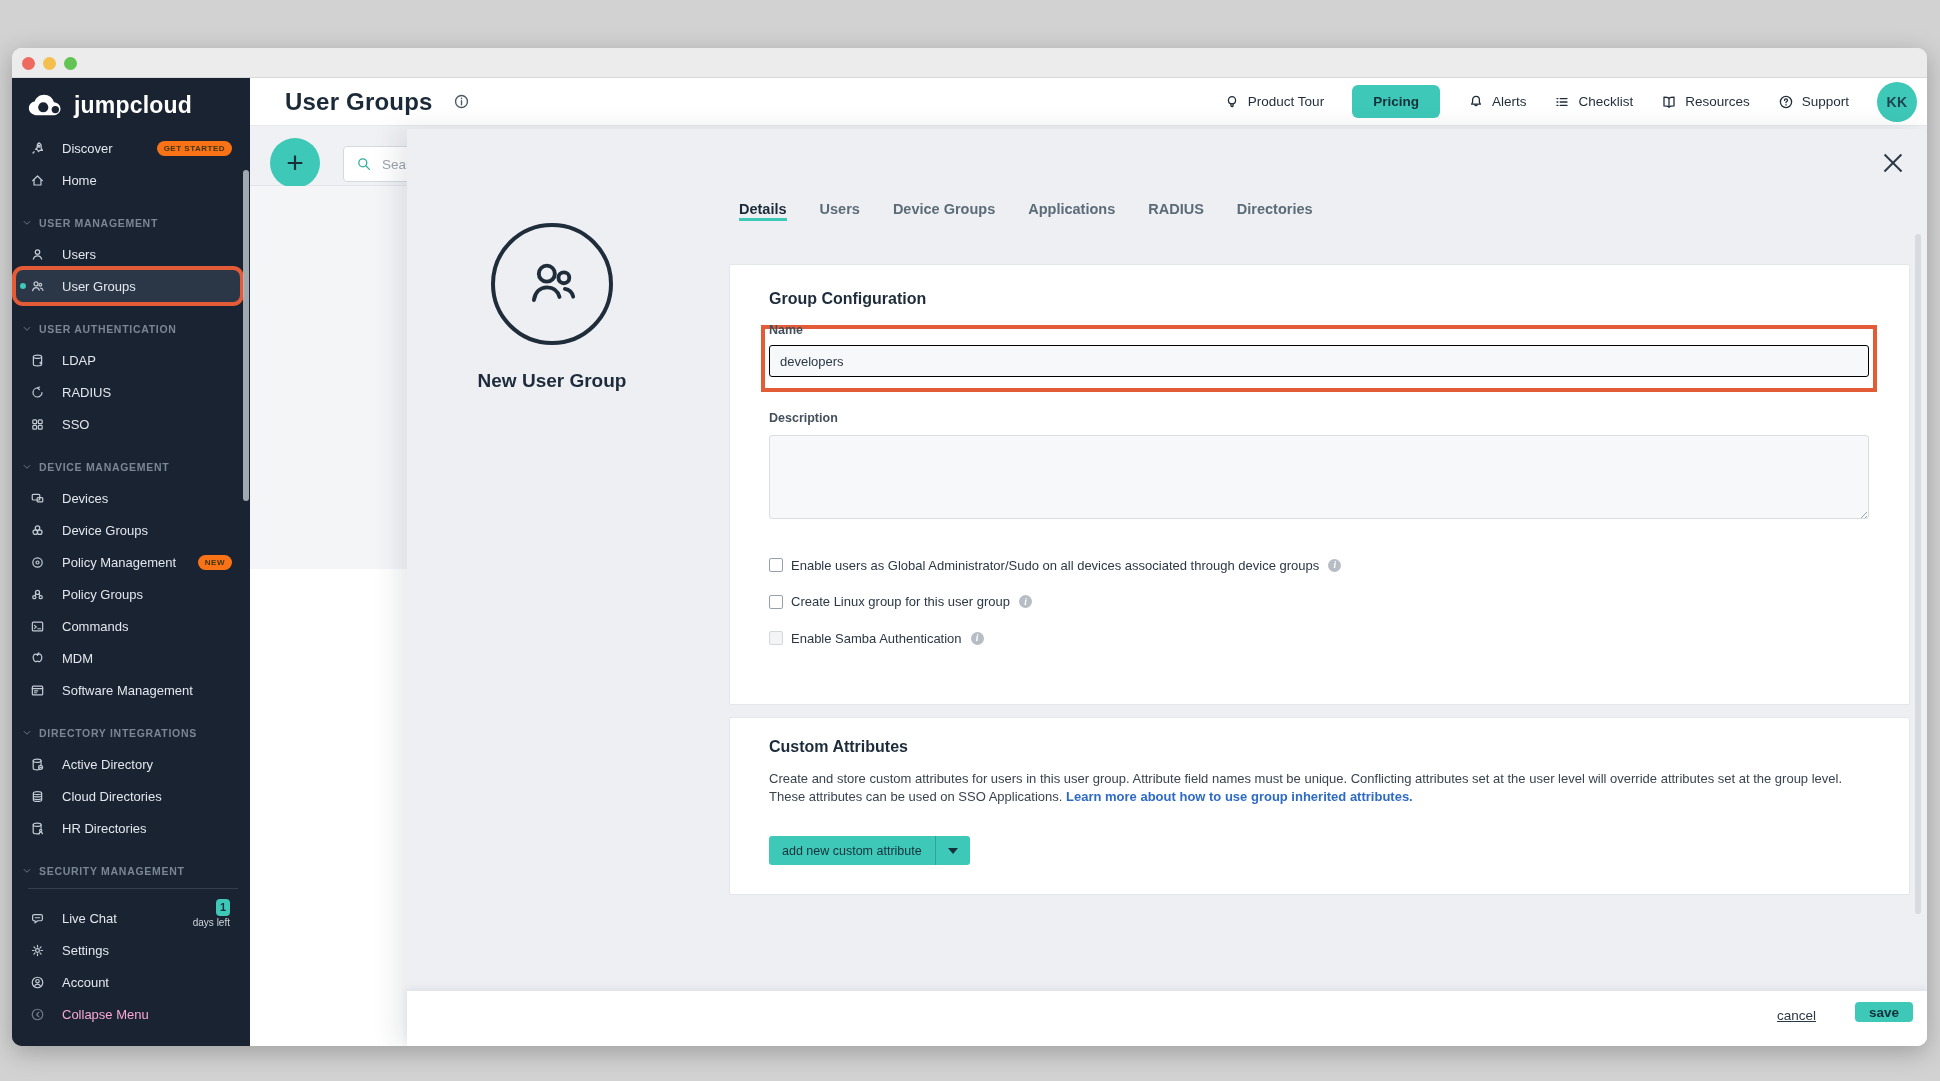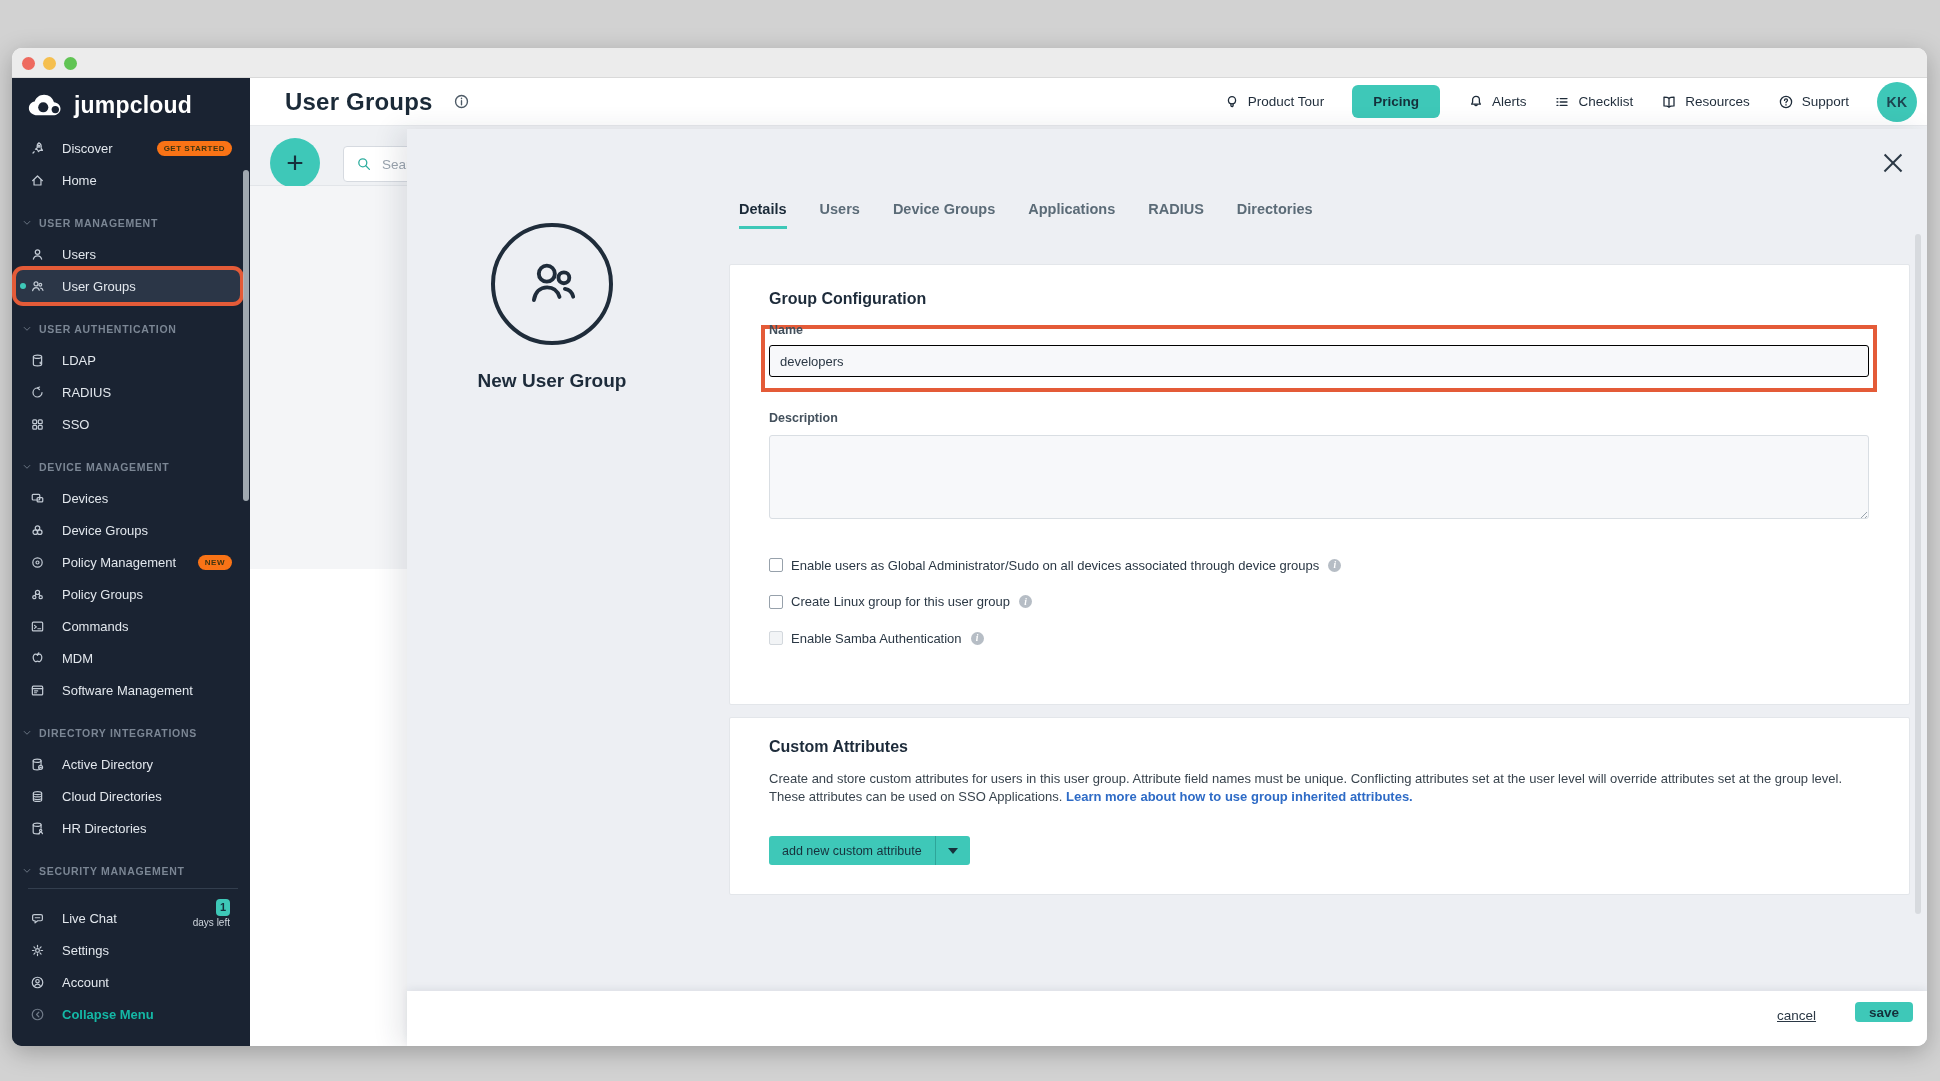--- a/index.html
+++ b/index.html
@@ -13,21 +13,21 @@
   .tl.red{ left:10px; background:#ee6a5f;} .tl.yel{ left:31px; background:#f5bf4f;} .tl.grn{ left:52px; background:#61c454;}
   
   .sidebar { position:absolute; left:0; top:30px; bottom:0; width:238px; background:#1a2332; color:#dde3ea; }
   .logo { display:flex; align-items:center; height:54px; padding-left:14px; }
   .logo svg { width:46px; height:30px; }
   .logo .logotext { font-size:23px; font-weight:bold; color:#fff; letter-spacing:.2px; margin-left:2px; }
   .srow { position:relative; display:flex; align-items:center; height:32px; padding-left:18px; font-size:13px; color:#e2e7ed; cursor:pointer; margin:0 6px 0 0; }
   .srow .ic { width:15px; height:15px; margin-right:17px; color:#c2cad4; flex:0 0 15px; display:flex; }
   .srow.selected { background:#2b3647; border-radius:7px; margin:0 10px 0 4px; box-shadow:0 0 0 4px #e45b38; padding-left:14px; }
   .srow.selected .dot { position:absolute; left:4px; top:13px; width:6px; height:6px; border-radius:50%; background:#3ec8b8; }
-  .srow.disabled { color:#14b8a6;font-weight:bold; } .srow.disabled .ic { color:#6f7987; }
+  .srow.disabled { color:#f9a8d4; } .srow.disabled .ic { color:#6f7987; }
   .slabel { display:flex; align-items:center; height:30px; margin-top:12px; padding-left:10px; font-size:10.5px; font-weight:bold;
             letter-spacing:.7px; color:#7b8694; }
   .slabel .chev { width:10px; height:10px; margin-right:7px; display:flex; color:#7b8694; }
   .badge-tan { margin-left:auto; margin-right:12px; background:#f97316; color:#403510; font-size:8px; font-weight:bold;
                letter-spacing:.5px; padding:3px 7px; border-radius:8px; }
   .sb-scroll { position:absolute; left:231px; top:92px; width:6px; height:331px; border-radius:3px; background:#b9bfc7; opacity:.85; }
   .sb-footer { position:absolute; left:0; right:0; top:800px; bottom:0; background:#1a2332; }
   .sb-footer .divider { height:1px; background:#333e4e; margin:10px 12px 13px 16px; }
   .lc-badgewrap { position:absolute; right:14px; top:-3px; text-align:right; }
   .lc-badge { display:inline-block; background:#3ec8b8; color:#15303c; min-width:14px; height:17px; line-height:17px;
@@ -58,21 +58,21 @@
   
   .modal { position:absolute; left:395px; top:81px; right:0; bottom:0; background:#edeff3; box-shadow:-10px 0 24px rgba(30,40,60,.10); }
   .close-x { position:absolute; left:1473px; top:21px; width:26px; height:26px; cursor:pointer; }
   .close-x:before,.close-x:after{ content:""; position:absolute; left:1px; top:12px; width:24px; height:2.2px; background:#2b3845; }
   .close-x:before{ transform:rotate(45deg);} .close-x:after{ transform:rotate(-45deg);}
   .group-avatar { position:absolute; left:84px; top:94px; width:122px; height:122px; border:4.5px solid #1f2c3a; border-radius:50%;
                   display:flex; align-items:center; justify-content:center; background:transparent; }
   .group-avatar svg { width:62px; height:62px; color:#1f2c3a; }
   .group-avatar-label { position:absolute; left:15px; top:241px; width:260px; text-align:center; font-size:19px; font-weight:bold; color:#1d2b3a; }
   .tabs { position:absolute; left:332px; top:72px; display:flex; gap:33px; }
-  .tab { font-size:14.5px; font-weight:bold; color:#5b6b77; padding-bottom:9px; cursor:pointer; }
+  .tab { font-size:14.5px; font-weight:bold; color:#5b6b77; padding-bottom:1px; cursor:pointer; }
   .tab.active { color:#1b2a38; border-bottom:3px solid #3ec8b8; }
   .card { position:absolute; left:322px; width:1181px; background:#fff; border:1px solid #e3e6ea; border-radius:2px; }
   .card1 { top:135px; height:441px; }
   .card2 { top:588px; height:178px; }
   .card h2 { font-size:16px; font-weight:bold; color:#1d2b3a; }
   .annot-box { position:absolute; left:31px; top:60px; width:1116px; height:67px; border:4px solid #e45b38; }
   .fld-label { position:absolute; font-size:12.5px; font-weight:bold; color:#43505c; }
   .txt-input { position:absolute; left:39px; width:1100px; height:32px; background:#f7f8fa; border:1px solid #000000;
                border-radius:3px; font-size:13px; color:#2b3845; padding:0 10px; font-family:"Liberation Sans",sans-serif; }
   .txt-area { position:absolute; left:39px; top:170px; width:1100px; height:84px; background:#f7f8fa; border:1px solid #d9dee3;

